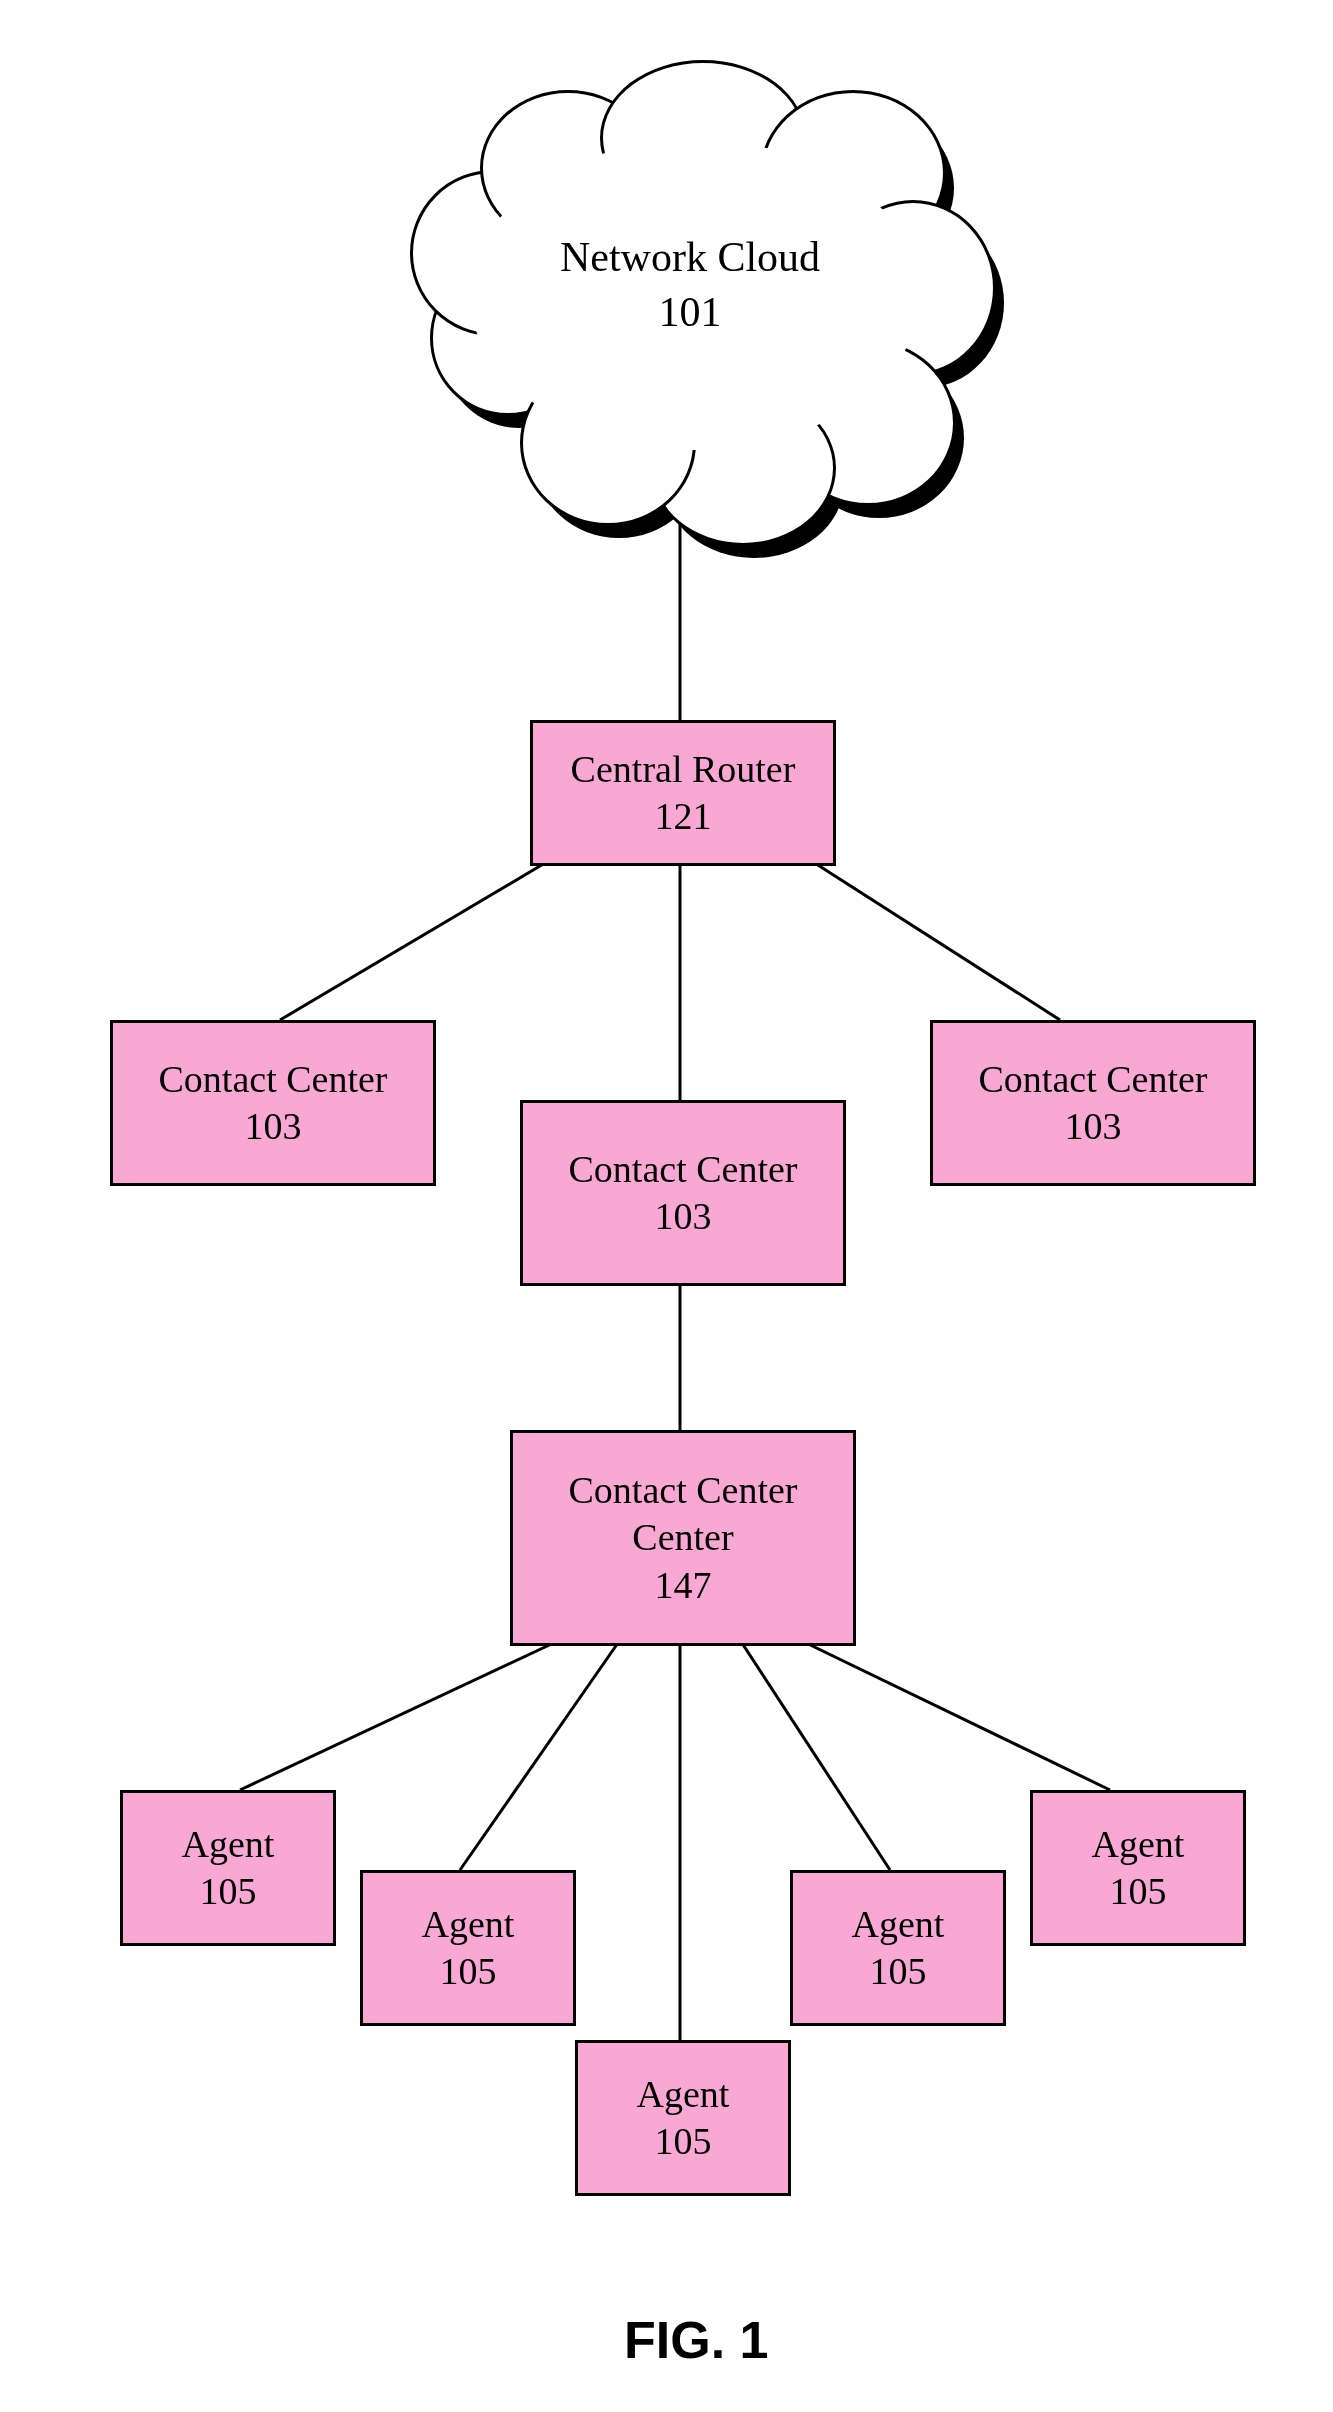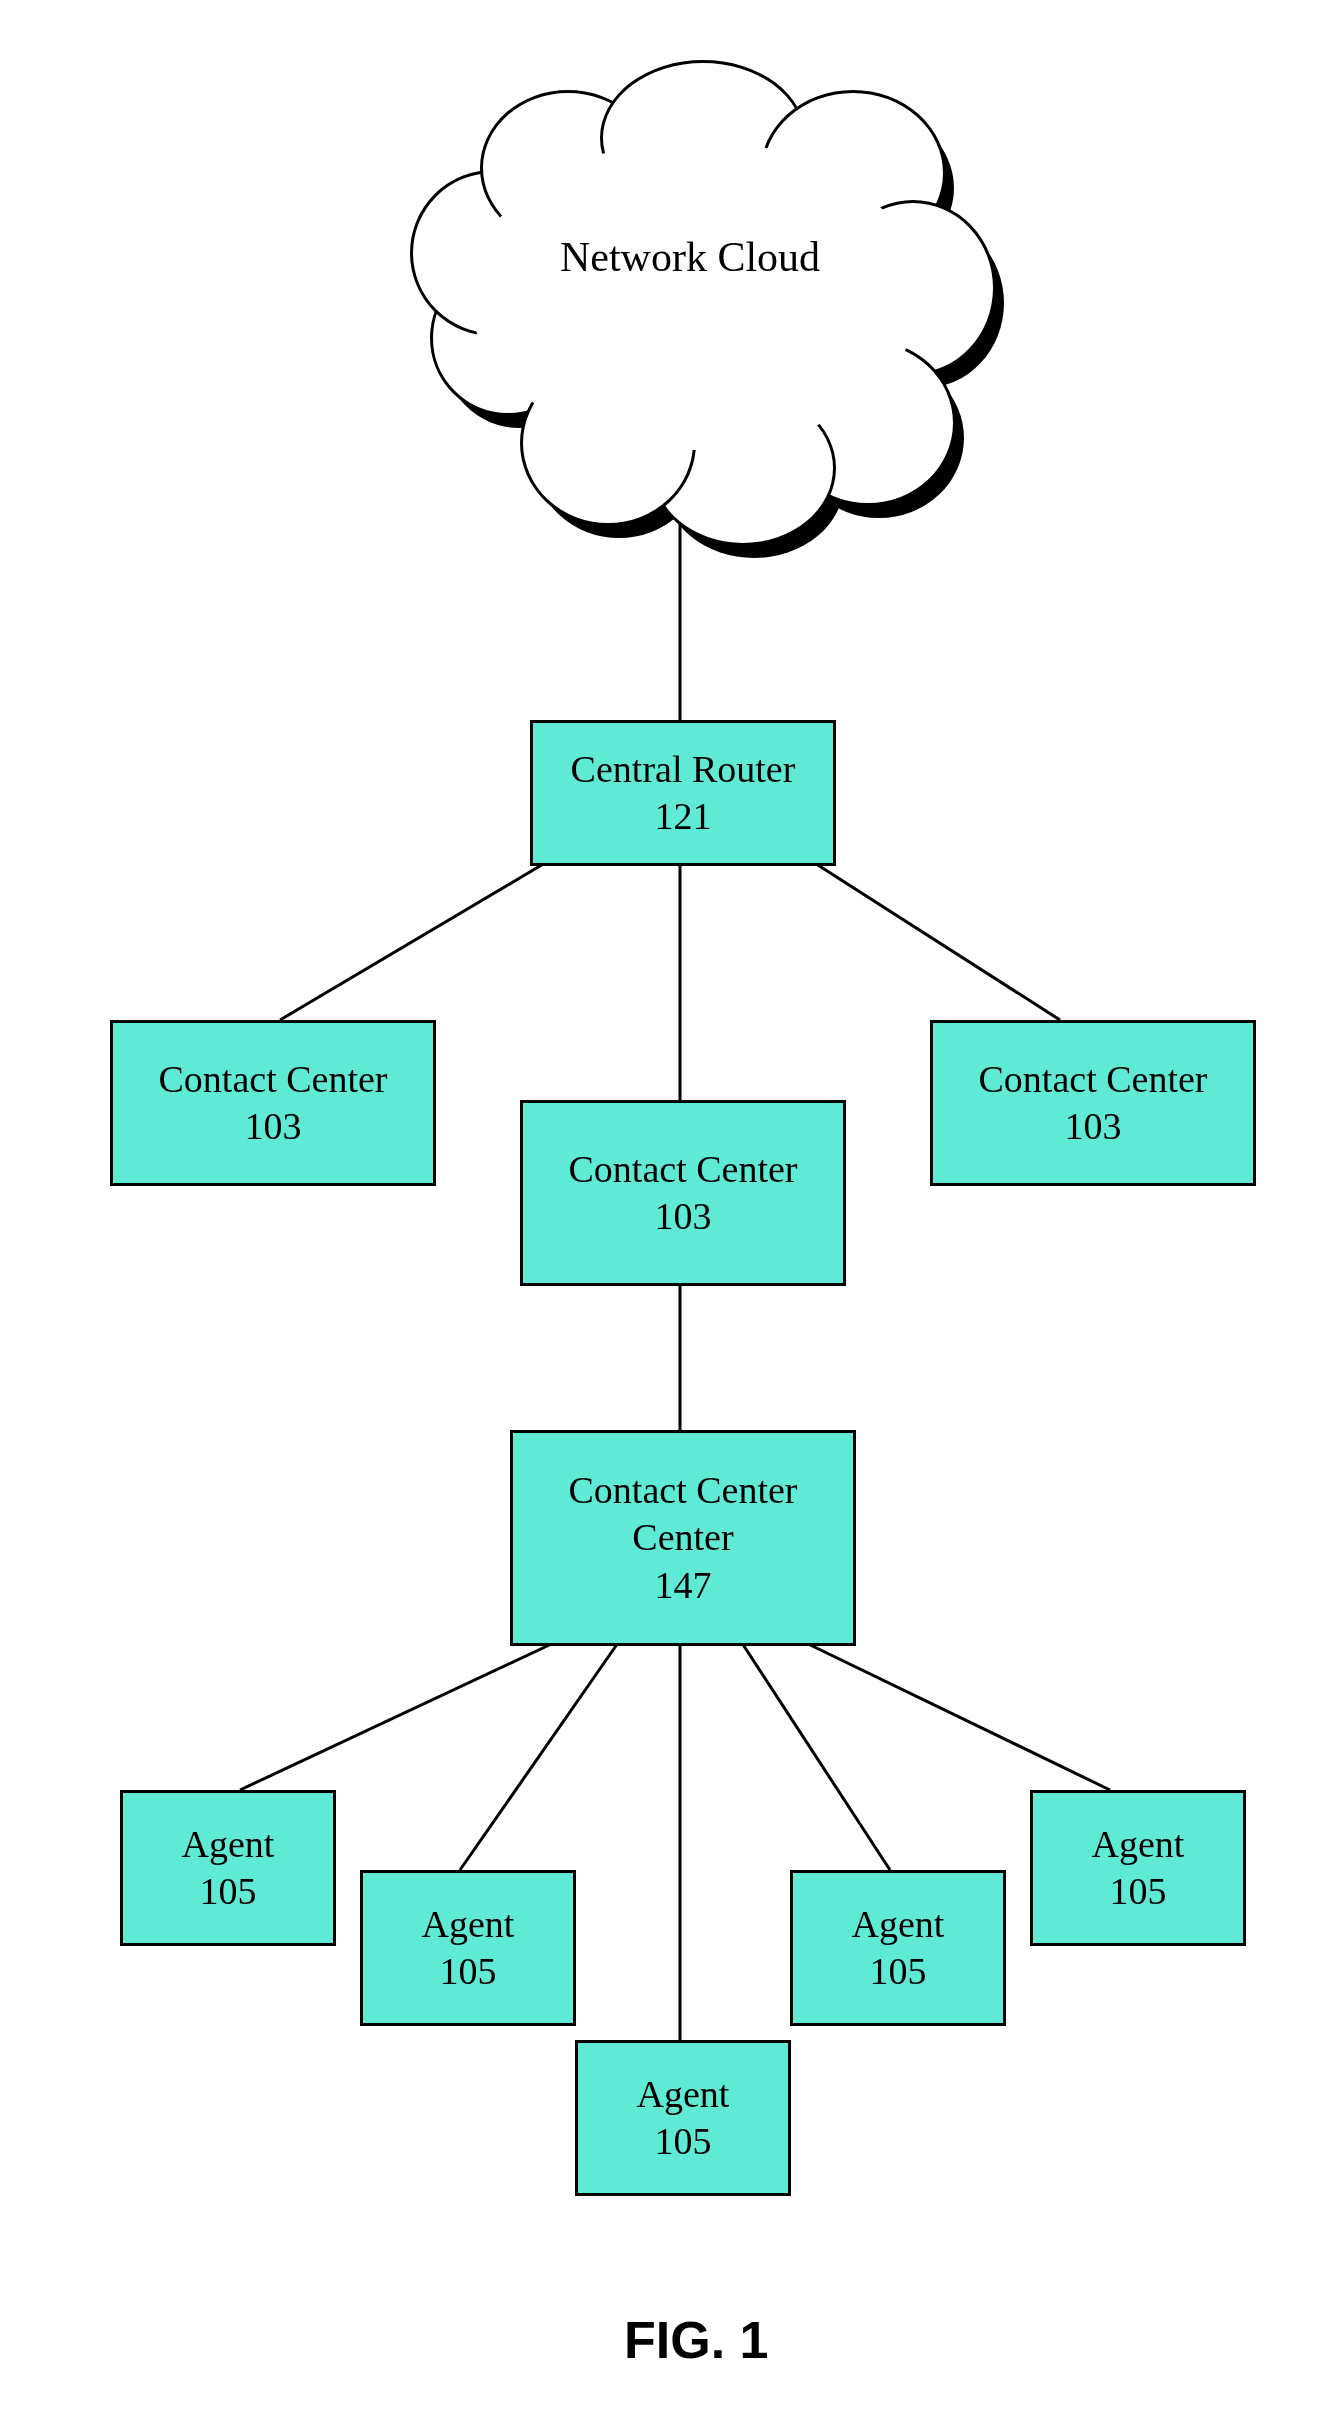--- a/index.html
+++ b/index.html
@@ -11,21 +11,21 @@
   .canvas {
     position: relative;
     width: 1099px;
     height: 2412px;
     background: #ffffff;
     text-decoration: underline;
   }
   .box {
     position: absolute;
     border: 3px solid #000;
-    background: #5eead4;
+    background: #f9a8d4;
     text-align: center;
     display: flex;
     flex-direction: column;
     align-items: center;
     justify-content: center;
     font-size: 38px;
     line-height: 1.25;
   }
   .box .label { display: block; }
   .box .num { display: block; }
@@ -122,20 +122,21 @@
     <div class="cloud-bump" style="left:360px; top:30px;  width:180px; height:160px; z-index:1;"></div>
     <div class="cloud-bump" style="left:430px; top:140px; width:160px; height:170px; z-index:1;"></div>
     <div class="cloud-bump" style="left:380px; top:280px; width:170px; height:160px; z-index:1;"></div>
     <div class="cloud-bump" style="left:250px; top:330px; width:180px; height:150px; z-index:1;"></div>
     <div class="cloud-bump" style="left:120px; top:300px; width:170px; height:160px; z-index:1;"></div>
 
     <div class="cloud-fill" style="left:70px; top:80px; width:450px; height:310px; border-radius:50%;"></div>
 
     <div class="cloud-text" style="top:170px;">
       <div>Network Cloud</div>
+      <div>101</div>
     </div>
   </div>
 
   <div class="box" style="left:530px; top:720px; width:300px; height:140px;">
     <span class="label">Central Router</span>
     <span class="num">121</span>
   </div>
 
   <div class="box" style="left:110px; top:1020px; width:320px; height:160px;">
     <span class="label">Contact Center</span>

